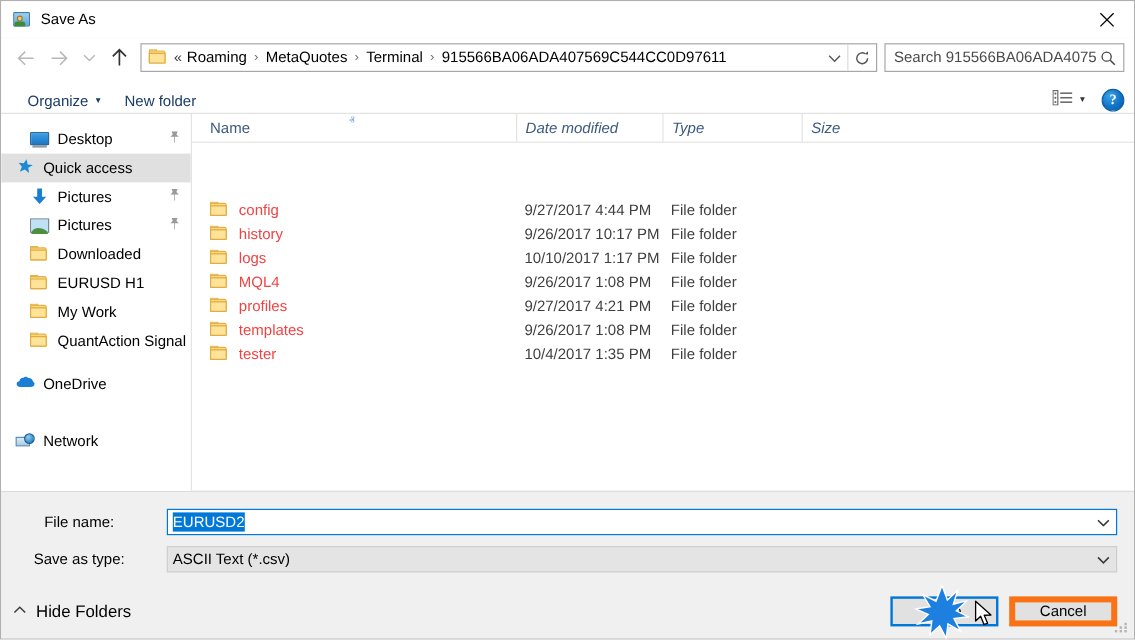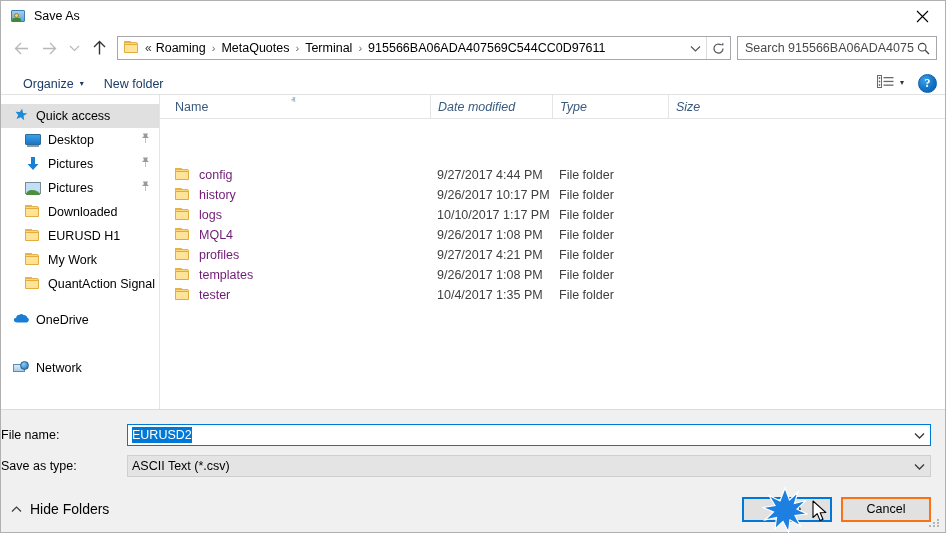--- a/index.html
+++ b/index.html
@@ -221,35 +221,35 @@
     position: absolute; left: 123px; top: 0px;
     font-size: 9px; color: #6b93c0;
   }
   .rows { flex: 1 1 auto; overflow: hidden; padding-top: 6px; }
   .row {
     height: 20px; display: flex; align-items: center;
     font-size: 12.5px; padding-left: 8px;
   }
   .cell-name {
     width: 262px; display: flex; align-items: center; gap: 8px;
-    padding-left: 7px; color: #701a75;
+    padding-left: 7px; color: #ef4444;
   }
   .cell-date { width: 122px; color: #3f3f3f; padding-left: 7px; }
   .cell-type { width: 116px; color: #3f3f3f; padding-left: 7px; }
   .cell-size { width: 80px; color: #3f3f3f; padding-left: 7px; }
   .row-folder { width: 16px; height: 14px; flex: none; }
 
   
   .formarea {
     background: #f0f0f0; border-top: 1px solid #dcdcdc;
     padding: 14px 14px 0 0; min-height: 62px;
   }
   .form-row { display: flex; align-items: center; height: 22px; margin-bottom: 9px; }
   .form-label {
-    width: 126px; text-align: left; padding-right: 8px;
+    width: 138px; text-align: center; padding-right: 8px;
     font-size: 12.5px; color: #000; flex: none;
   }
   .field {
     flex: 1 1 auto; height: 22px; display: flex; align-items: center;
     position: relative; padding: 0 2px 0 4px;
   }
   .field.filename { background: #fff; border: 1px solid #0078d7; }
   .field.savetype { background: #e4e4e4; border: 1px solid #cfcfcf; }
   .field-val { font-size: 12.5px; color: #000; }
   .field-val.sel { background: #0078d7; color: #fff; padding: 1px 0; }
@@ -266,21 +266,21 @@
   }
   .hide-folders {
     display: flex; align-items: center; gap: 8px;
     font-size: 14px; color: #000;
   }
   .hf-caret { color: #3a3a3a; font-size: 10px; }
   .btn-group { margin-left: auto; display: flex; align-items: center; gap: 9px; position: relative; }
   .btn {
     width: 90px; height: 25px; font-size: 12.5px;
     display: flex; align-items: center; justify-content: center;
-    background: #e1e1e1; border: 2px solid #f97316; color: #000;
+    background: #e1e1e1; border: 5px solid #f97316; color: #000;
   }
   .btn.primary { background: #e1e1e1; border: 2px solid #0078d7; }
   .grip {
     position: absolute; right: 4px; bottom: 3px;
     width: 12px; height: 12px;
   }
   .grip i {
     position: absolute; width: 2px; height: 2px; background: #b4b4b4;
   }
 
@@ -396,40 +396,40 @@
         <span class="tb-caret" style="color:#333">▾</span>
       </span>
       <span class="help-btn">?</span>
     </span>
   </div>
 
   <div class="body-split">
 
     <div class="sidebar">
 
+      <div class="sb-item" style="padding-left:24px">
+        <span class="sb-ico ico-desktop">
+            <span class="scr"></span>
+            <span class="base"></span>
+          </span>
+        <span class="sb-label">Desktop</span>
+        <span class="sb-pin">
+          <svg width="9" height="11" viewBox="0 0 9 11">
+              <path d="M2 0.6 L7 0.6 L6 3 L8 5 L4.7 5 L4.7 10 L4.1 10 L4.1 5 L1 5 L3 3 Z" fill="#9a9a9a"></path>
+            </svg>
+        </span>
+      </div>
+
       <div class="sb-item selected">
         <span class="sb-ico">
           <svg width="16" height="15" viewBox="0 0 16 15">
               <path d="M7.8 0.6 L9.6 4.6 L13.9 4.2 L10.7 7.3 L12.2 11.4 L8.2 9.2 L4.5 11.9 L5.3 7.6 L2 4.9 L6.2 4.4 Z" fill="#1c8ad4" transform="rotate(12 8 7)"></path>
             </svg>
         </span>
         <span class="sb-label">Quick access</span>
-      </div>
-
-      <div class="sb-item" style="padding-left:24px">
-        <span class="sb-ico ico-desktop">
-            <span class="scr"></span>
-            <span class="base"></span>
-          </span>
-        <span class="sb-label">Desktop</span>
-        <span class="sb-pin">
-          <svg width="9" height="11" viewBox="0 0 9 11">
-              <path d="M2 0.6 L7 0.6 L6 3 L8 5 L4.7 5 L4.7 10 L4.1 10 L4.1 5 L1 5 L3 3 Z" fill="#9a9a9a"></path>
-            </svg>
-        </span>
       </div>
 
       <div class="sb-item" style="padding-left:24px">
         <span class="sb-ico">
           <svg width="16" height="16" viewBox="0 0 16 16">
               <path d="M6 1 L10 1 L10 8 L13.5 8 L8 14 L2.5 8 L6 8 Z" fill="#1a7fd4"></path>
             </svg>
         </span>
         <span class="sb-label">Pictures</span>
         <span class="sb-pin">

